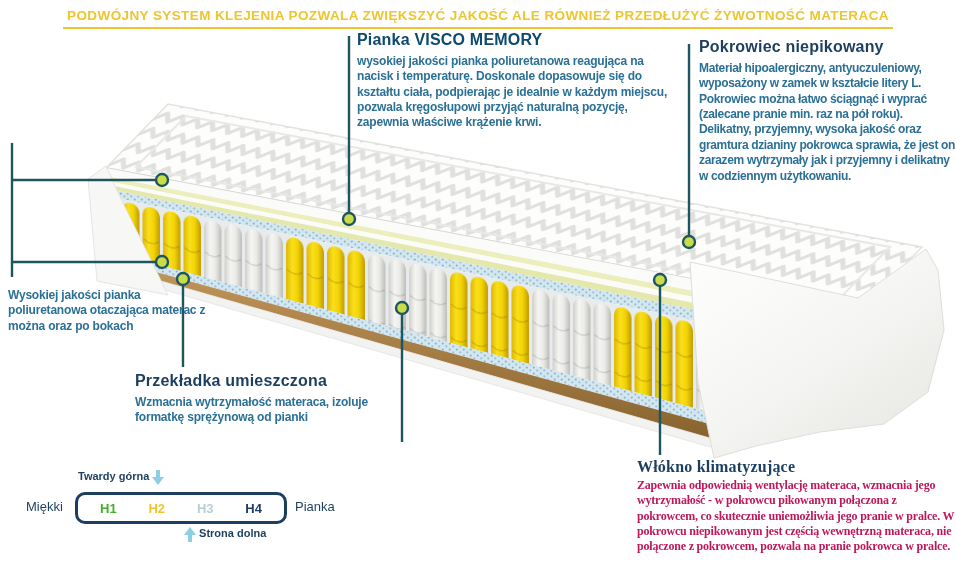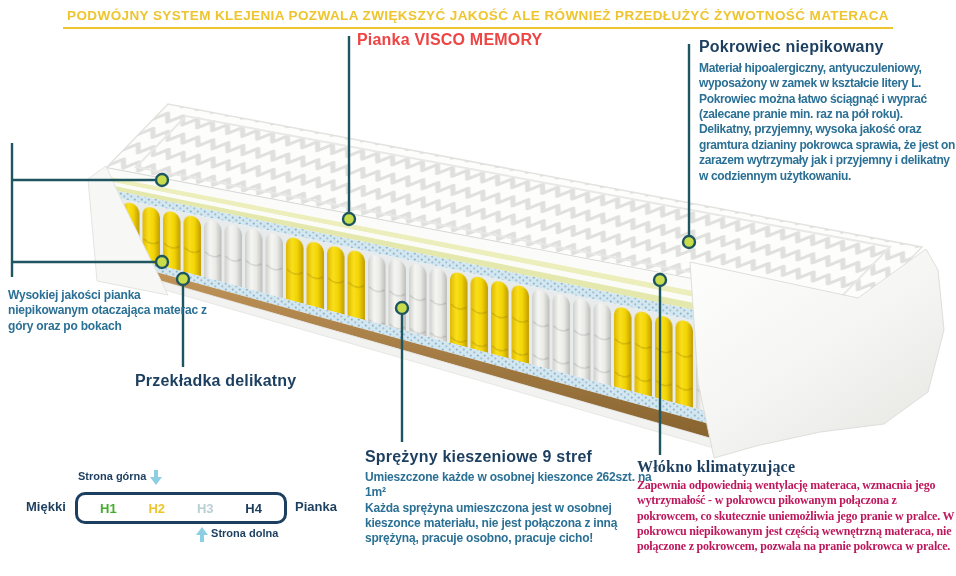--- a/index.html
+++ b/index.html
@@ -6,21 +6,21 @@
   #stage{position:relative;width:956px;height:576px;background:#fff;overflow:hidden;
          font-family:"Liberation Sans",sans-serif;}
   #art{position:absolute;left:0;top:0;}
   .header{position:absolute;left:0;right:0;top:6px;text-align:center;}
   .header .hline{display:inline-block;border-bottom:2px solid;padding:0 4px 3px 4px;}
   .header b{font-size:13.5px;font-weight:700;letter-spacing:.4px;}
   .blk{position:absolute;}
   .blk h3{margin:0;font-size:16px;font-weight:700;letter-spacing:.2px;}
   .blk p{margin:5px 0 0 0;font-size:12px;font-weight:700;line-height:1.28;letter-spacing:-.2px;}
   .scale-note{position:absolute;font-size:11px;font-weight:700;}
-  .scale-side{position:absolute;font-size:13px;font-weight:700;}
+  .scale-side{position:absolute;font-size:13px;font-weight:400;}
   .scale-box{position:absolute;left:75px;top:492px;width:212px;height:29px;border:3.5px solid;
              border-radius:10px;background:#fff;display:flex;align-items:center;
              justify-content:space-between;padding:13px 22px;box-sizing:border-box;}
   .scale-box span{font-size:13px;font-weight:700;}
   .arr{display:inline-block;position:relative;width:12px;height:15px;vertical-align:middle;}
   .arr i{display:block;position:absolute;}
   .arr.down .stem{left:4px;top:0;width:4px;height:7px;}
   .arr.down .head{left:0;top:7px;width:0;height:0;border-left:6px solid transparent;
                   border-right:6px solid transparent;border-top:8px solid;}
   .arr.up .stem{left:4px;bottom:0;width:4px;height:7px;}
@@ -129,68 +129,65 @@
   </svg>
 
   <div class="header">
     <span class="hline" style="border-color: rgb(238, 197, 47);">
       <b style="color: rgb(238, 197, 47);">PODWÓJNY SYSTEM KLEJENIA POZWALA ZWIĘKSZYĆ JAKOŚĆ ALE RÓWNIEŻ PRZEDŁUŻYĆ ŻYWOTNOŚĆ MATERACA</b>
     </span>
   </div>
 
 
   <div class="blk" style="left:357px;top:31px;width:320px;">
-    <h3 style="color: #ef4444;">Pianka VISCO MEMORY</h3>
+    <h3 style="color: #0c4a6e;">Pianka VISCO MEMORY</h3>
+    <p style="color: rgb(43, 112, 149);">wysokiej jakości pianka poliuretanowa reagująca na nacisk i temperaturę. Doskonale dopasowuje się do kształtu ciała, podpierając je idealnie w każdym miejscu, pozwala kręgosłupowi przyjąć naturalną pozycję, zapewnia właściwe krążenie krwi.</p>
   </div>
 
   <div class="blk" style="left:699px;top:38px;width:256px;">
     <h3 style="color: rgb(28, 62, 95);">Pokrowiec niepikowany</h3>
     <p style="letter-spacing: -0.35px; color: rgb(43, 112, 149);">Materiał hipoalergiczny, antyuczuleniowy, wyposażony w zamek w kształcie litery L. Pokrowiec można łatwo ściągnąć i wyprać (zalecane pranie min. raz na pół roku). Delikatny, przyjemny, wysoka jakość oraz gramtura dzianiny pokrowca sprawia, że jest on zarazem wytrzymały jak i przyjemny i delikatny w codziennym użytkowaniu.</p>
   </div>
 
   <div class="blk" style="left:8px;top:283px;width:200px;">
-    <p style="color: rgb(43, 112, 149);">Wysokiej jakości pianka niepikowanym otaczająca materac z góry oraz po bokach</p>
+    <p style="color: rgb(43, 112, 149);">Wysokiej jakości pianka poliuretanowa otaczająca materac z można oraz po bokach</p>
   </div>
 
   <div class="blk" style="left:135px;top:372px;width:260px;">
-    <h3 style="color: rgb(28, 62, 95);">Przekładka delikatny</h3>
+    <h3 style="color: rgb(28, 62, 95);">Przekładka umieszczona</h3>
+    <p style="color: rgb(43, 112, 149);">Wzmacnia wytrzymałość materaca, izoluje formatkę sprężynową od pianki</p>
   </div>
 
-  <div class="blk" style="left:365px;top:448px;width:300px;">
-    <h3 style="color: rgb(28, 62, 95);">Sprężyny kieszeniowe 9 stref</h3>
-    <p style="margin-top: 4px; color: rgb(43, 112, 149);">Umieszczone każde w osobnej kieszonce 262szt. na 1m²</p>
-    <p style="margin-top: 0px; color: rgb(43, 112, 149);">Każda sprężyna umieszczona jest w osobnej kieszonce materiału, nie jest połączona z inną sprężyną, pracuje osobno, pracuje cicho!</p>
-  </div>
 
   <div class="blk" style="left:637px;top:458px;width:318px;font-family:Liberation Serif, serif;">
     <h3 style="color: rgb(28, 62, 95);">Włókno klimatyzujące</h3>
     <p style="margin-top: 2px; color: #be185d;">Zapewnia odpowiednią wentylację materaca, wzmacnia jego wytrzymałość - w pokrowcu pikowanym połączona z pokrowcem, co skutecznie uniemożliwia jego pranie w pralce. W pokrowcu niepikowanym jest częścią wewnętrzną materaca, nie połączone z pokrowcem, pozwala na pranie pokrowca w pralce.</p>
   </div>
 
   <div>
     <div class="scale-note" style="left: 78px; top: 470px; color: rgb(28, 62, 95);">
-      <span>Strona górna</span>
+      <span>Twardy górna</span>
       <span class="arr down">
         <i class="stem" style="background: rgb(140, 207, 228);"></i>
         <i class="head" style="border-top-color: rgb(140, 207, 228);"></i>
       </span>
     </div>
 
     <span class="scale-side" style="left: 26px; top: 499px; color: rgb(28, 62, 95);">Miękki</span>
 
     <div class="scale-box" style="border-color: rgb(28, 62, 95);">
       <span style="color: rgb(68, 175, 44);">H1</span>
       <span style="color: rgb(238, 197, 47);">H2</span>
       <span style="color: rgb(185, 207, 214);">H3</span>
       <span style="color: rgb(28, 62, 95); text-align: right;">H4</span>
     </div>
 
     <span class="scale-side" style="left: 295px; top: 499px; color: rgb(28, 62, 95);">Pianka</span>
 
-    <div class="scale-note" style="left: 196px; top: 527px; color: rgb(28, 62, 95);">
+    <div class="scale-note" style="left: 184px; top: 527px; color: rgb(28, 62, 95);">
       <span class="arr up">
         <i class="stem" style="background: rgb(140, 207, 228);"></i>
         <i class="head" style="border-bottom-color: rgb(140, 207, 228);"></i>
       </span>
       <span>Strona dolna</span>
     </div>
   </div>
 
 </div>
 

